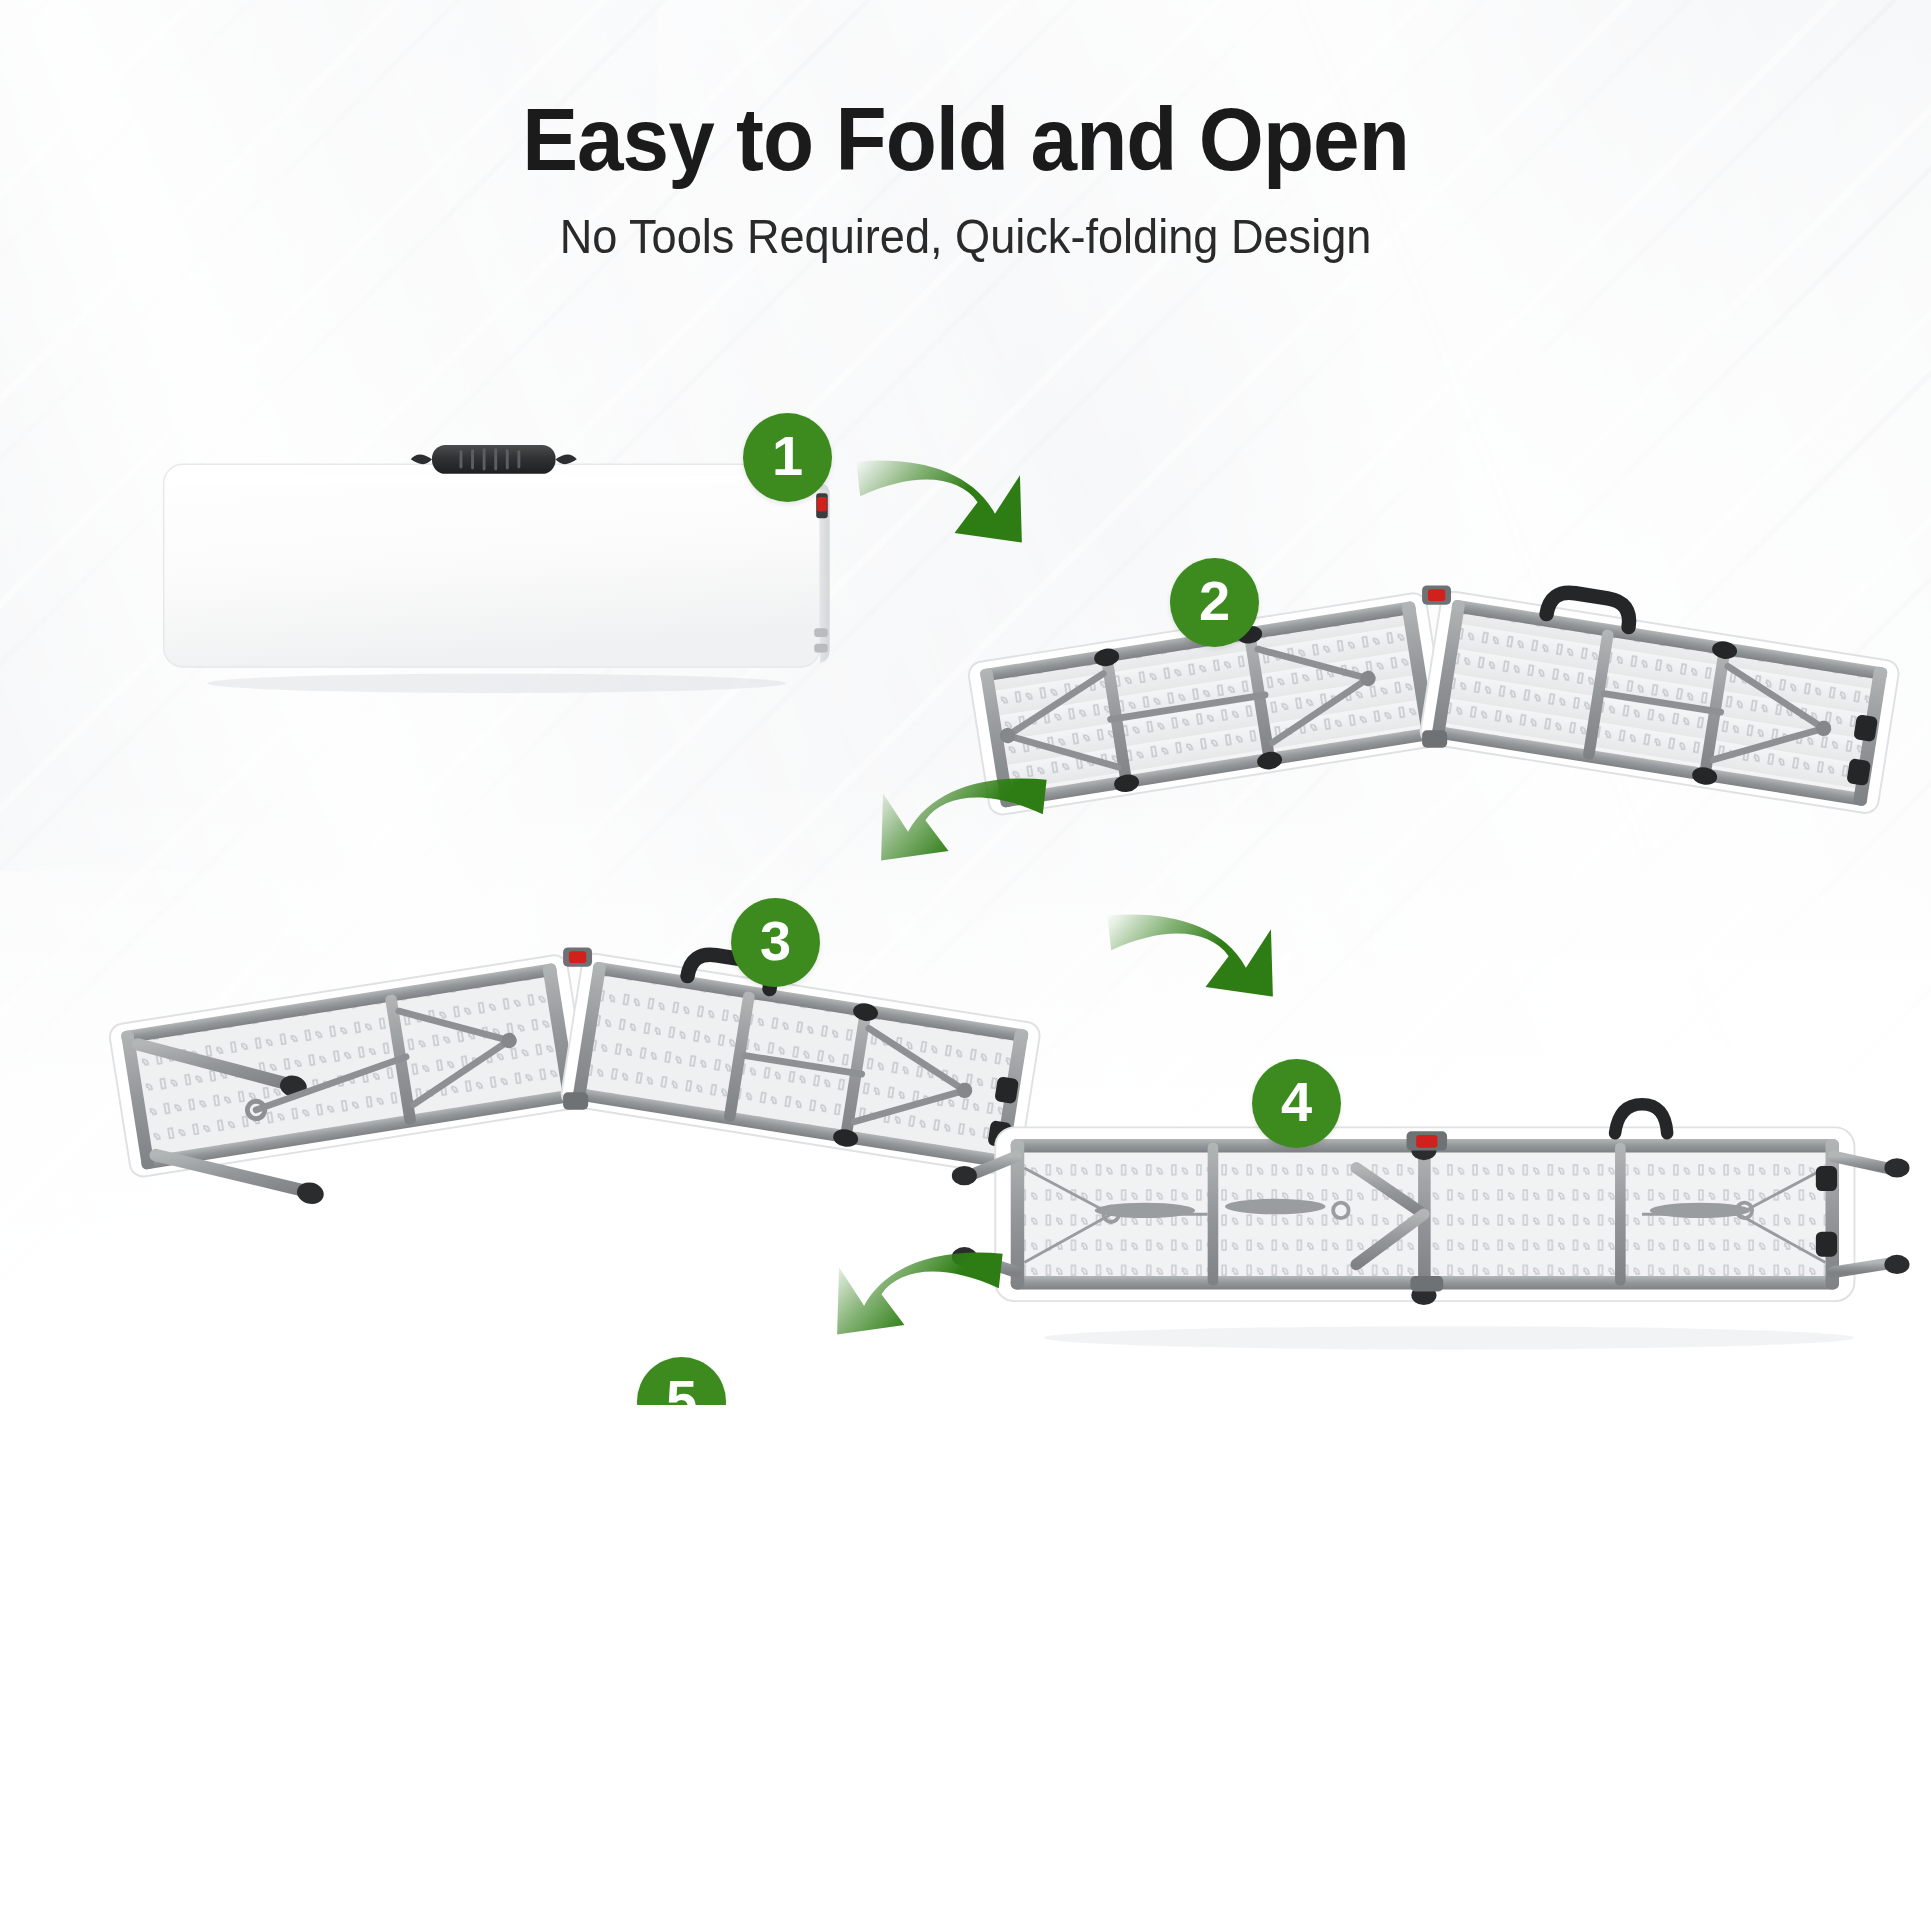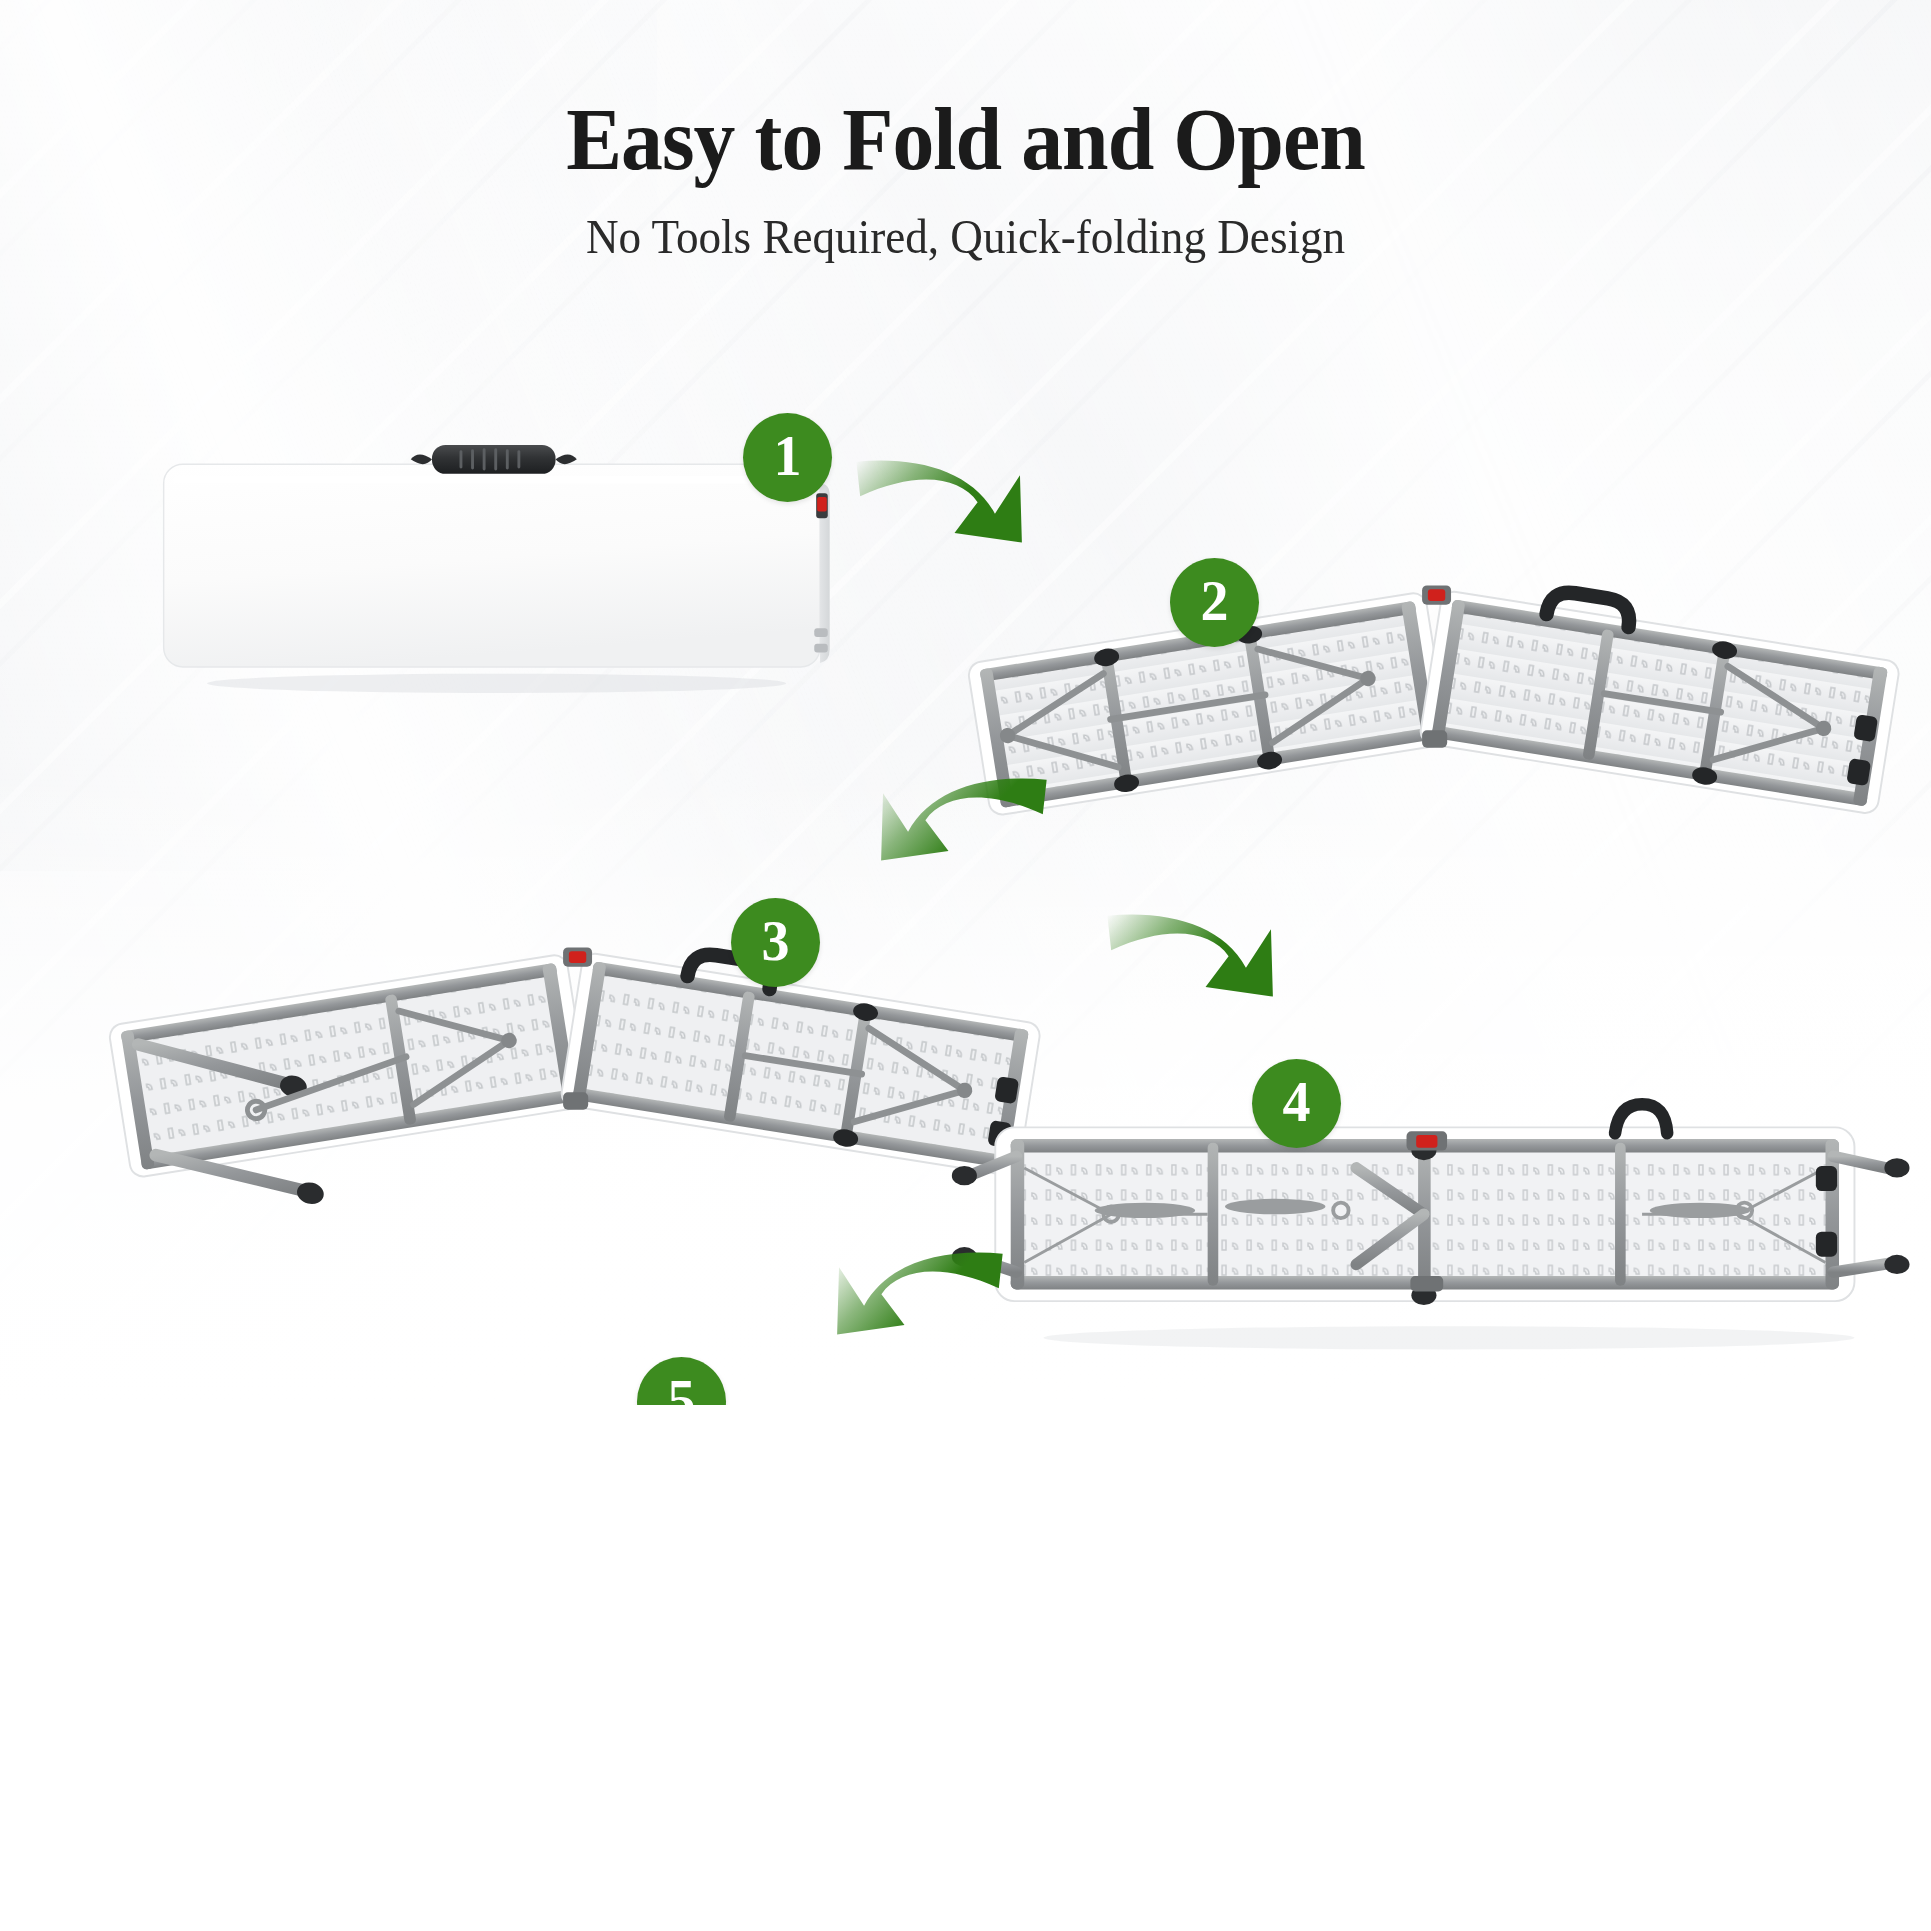--- a/index.html
+++ b/index.html
@@ -5,21 +5,21 @@
   html, body {
     margin: 0;
     padding: 0;
     background: #ffffff;
   }
   #page {
     position: relative;
     width: 1931px;
     height: 1405px;
     overflow: hidden;
-    font-family: Liberation Serif, serif;
+    font-family: Liberation Sans, sans-serif;
     background: #fde047;
   }
 
   
   .bg-base {
     position: absolute;
     inset: 0;
     background:
       linear-gradient(135deg, #fdfdfe 0%, #f4f5f7 28%, #eceef1 48%, #f7f8f9 66%, #fbfbfc 100%);
   }

